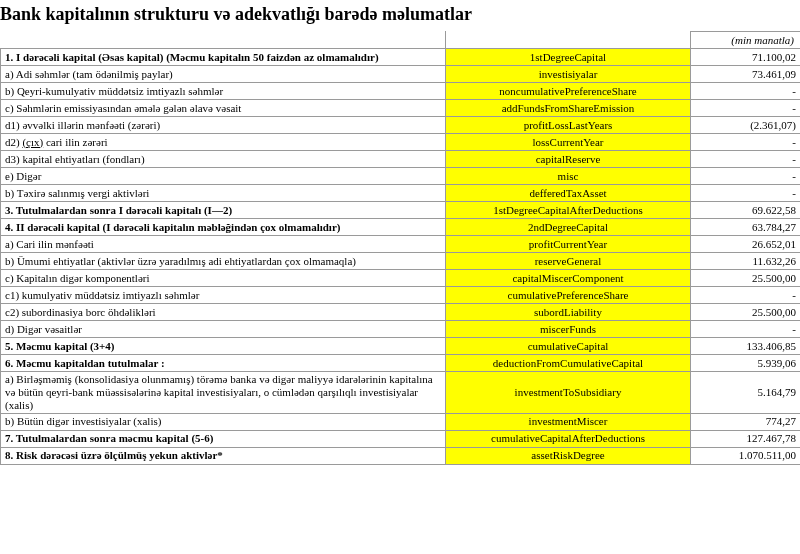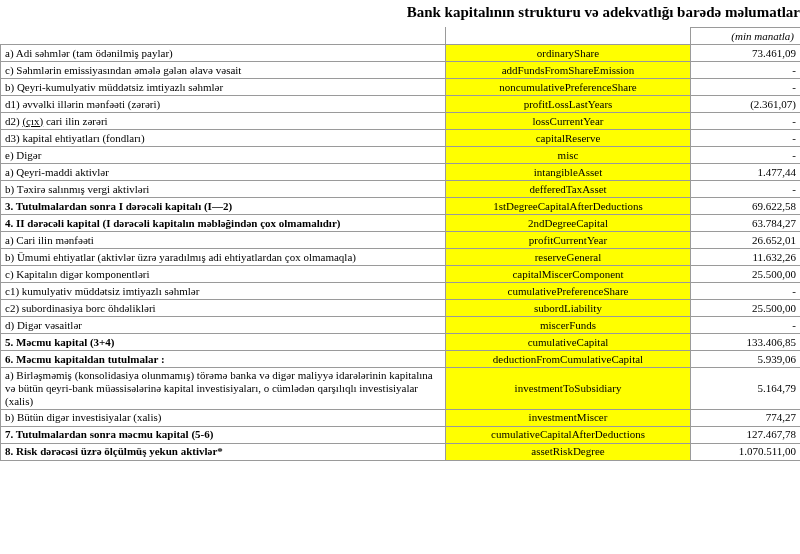--- a/index.html
+++ b/index.html
@@ -15,23 +15,23 @@
     color: #000000;
     overflow: hidden;
   }
   .page {
     position: relative;
     width: 800px;
     height: 554px;
     background: #ffffff;
   }
   .doc-title {
-    text-align: right;
+    text-align: left;
     font-weight: bold;
-    font-size: 15px;
+    font-size: 18px;
     font-family: "Liberation Serif", serif;
     padding: 4px 0 6px 0;
   }
   table.sheet {
     border-collapse: collapse;
     width: 800px;
     table-layout: fixed;
   }
   table.sheet td {
     border: 1px solid #9a9a9a;
@@ -94,33 +94,38 @@
       <col class="c-label">
       <col class="c-code">
       <col class="c-value">
     </colgroup>
     <tbody id="tbody">
       <tr class="unit-row">
         <td class="blank-left"></td>
         <td class="blank-mid"></td>
         <td class="unit">(min manatla)</td>
       </tr>
+    <tr class="bold ">
+          <td class="label">1. I dərəcəli kapital (Əsas kapital) (Məcmu kapitalın 50 faizdən  az olmamalıdır)</td>
+          <td class="code">1stDegreeCapital</td>
+          <td class="value">71.100,02</td>
+        </tr>
         <tr>
           <td class="label indent1">a) Adi səhmlər (tam ödənilmiş paylar)</td>
-          <td class="code">ordinaryShare</td>
+          <td class="code">investisiyalar</td>
           <td class="value">73.461,09</td>
+        </tr>
+        <tr>
+          <td class="label indent1">b) Qeyri-kumulyativ müddətsiz imtiyazlı səhmlər</td>
+          <td class="code">noncumulativePreferenceShare</td>
+          <td class="value">-</td>
         </tr>
         <tr>
           <td class="label indent1">c) Səhmlərin emissiyasından əmələ gələn  əlavə vəsait</td>
           <td class="code">addFundsFromShareEmission</td>
-          <td class="value">-</td>
-        </tr>
-        <tr>
-          <td class="label indent1">b) Qeyri-kumulyativ müddətsiz imtiyazlı səhmlər</td>
-          <td class="code">noncumulativePreferenceShare</td>
           <td class="value">-</td>
         </tr>
         <tr>
           <td class="label indent2">d1) əvvəlki illərin mənfəəti (zərəri)</td>
           <td class="code">profitLossLastYears</td>
           <td class="value">(2.361,07)</td>
         </tr>
         <tr>
           <td class="label indent2">d2) <u>(çıx)</u> cari ilin zərəri</td>
           <td class="code">lossCurrentYear</td>
@@ -128,25 +133,20 @@
         </tr>
         <tr>
           <td class="label indent2">d3) kapital ehtiyatları (fondları)</td>
           <td class="code">capitalReserve</td>
           <td class="value">-</td>
         </tr>
         <tr>
           <td class="label indent1">e) Digər</td>
           <td class="code">misc</td>
           <td class="value">-</td>
-        </tr>
-        <tr>
-          <td class="label indent1">a) Qeyri-maddi aktivlər</td>
-          <td class="code">intangibleAsset</td>
-          <td class="value">1.477,44</td>
         </tr>
         <tr>
           <td class="label indent1">b) Təxirə salınmış vergi aktivləri</td>
           <td class="code">defferedTaxAsset</td>
           <td class="value">-</td>
         </tr>
         <tr class="bold ">
           <td class="label">3. Tutulmalardan  sonra I dərəcəli kapitalı (I—2)</td>
           <td class="code">1stDegreeCapitalAfterDeductions</td>
           <td class="value">69.622,58</td>

